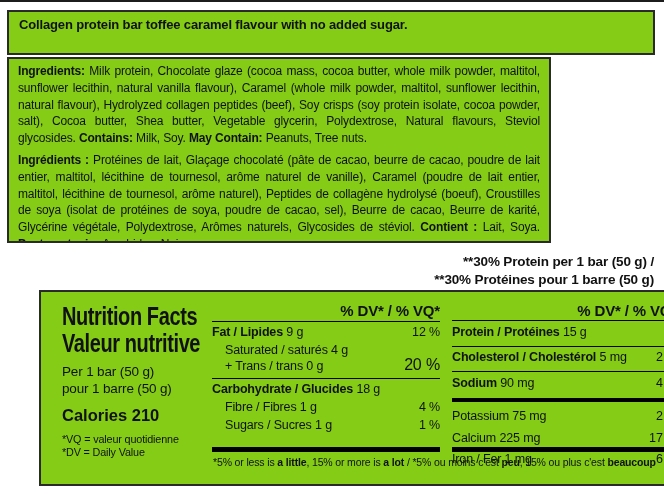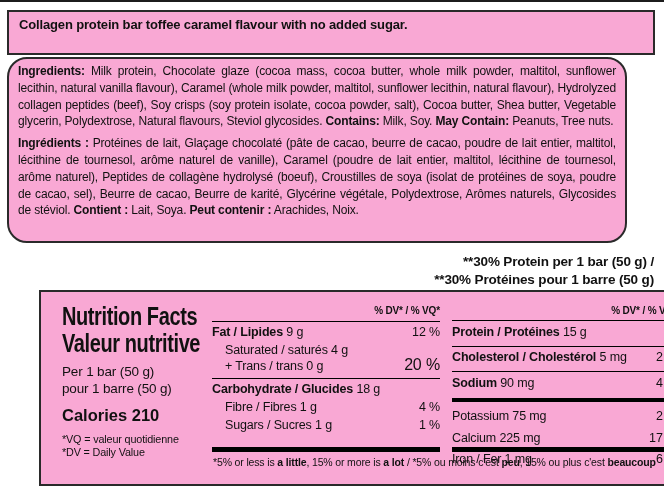--- a/index.html
+++ b/index.html
@@ -16,46 +16,46 @@
     overflow:hidden;
     letter-spacing:-0.15px;
   }
   .edge-line {
     position:absolute; left:0; top:0; width:664px; height:2px;
     background:#1c1c1c;
   }
   .box {
     position:absolute;
     border:2px solid #2a2a2a;
-    background:#f9a8d4;
+    background:#84cc16;
   }
   
   .box-desc { left:7px; top:10px; width:648px; height:45px; padding:3px 10px; }
   .desc-line { font-size:13px; font-weight:bold; line-height:19px; white-space:nowrap; }
   
-  .box-ing { left:7px; top:57px; width:620px; height:186px; padding:4px 9px; overflow:hidden;border-radius:20px; }
+  .box-ing { left:7px; top:57px; width:544px; height:186px; padding:4px 9px; overflow:hidden; }
   .ing { font-size:12px; line-height:16.8px; text-align:justify; }
   .ing + .ing { margin-top:5px; }
   
   .claim {
     position:absolute; right:10px; top:253px;
     text-align:right; font-weight:bold; font-size:13.5px; line-height:18px;
   }
   
   .box-nft { left:7px; top:290px; width:648px; height:196px;margin-left:32px; }
   .col { position:absolute; }
   .col-left { left:21px; top:11px; width:150px; }
   .nf-titles { transform:scaleX(0.80); transform-origin:0 0; white-space:nowrap; }
   .nf-title { font-size:25px; font-weight:bold; line-height:26.5px; letter-spacing:-0.5px; }
   .serving { margin-top:8px; font-size:13.5px; line-height:16.5px; }
   .calories { margin-top:9px; font-size:16.5px; font-weight:bold; letter-spacing:0; }
   .dv-notes { margin-top:8px; font-size:10.8px; line-height:13px; }
   .col-mid { left:171px; top:12px; width:228px; }
   .col-right { left:411px; top:12px; width:225px; }
-  .dv-header { text-align:right; font-weight:bold; font-size:10px; line-height:13px; }
+  .dv-header { text-align:right; font-weight:bold; font-size:15px; line-height:13px; }
   .rule { border-top:1.5px solid #000; margin-top:4px; }
   .nrow {
     display:flex; justify-content:space-between; align-items:flex-start;
     font-size:12.5px; line-height:15px; padding-top:3px;
   }
   .nrow .qty { font-weight:normal; }
   .sub-ind { padding-left:13px; }
   .subrow { display:flex; justify-content:space-between; align-items:flex-end; padding-top:2px; }
   .subrow .sub-lines { font-size:12.5px; line-height:16px; }
   .dv { white-space:nowrap; }

